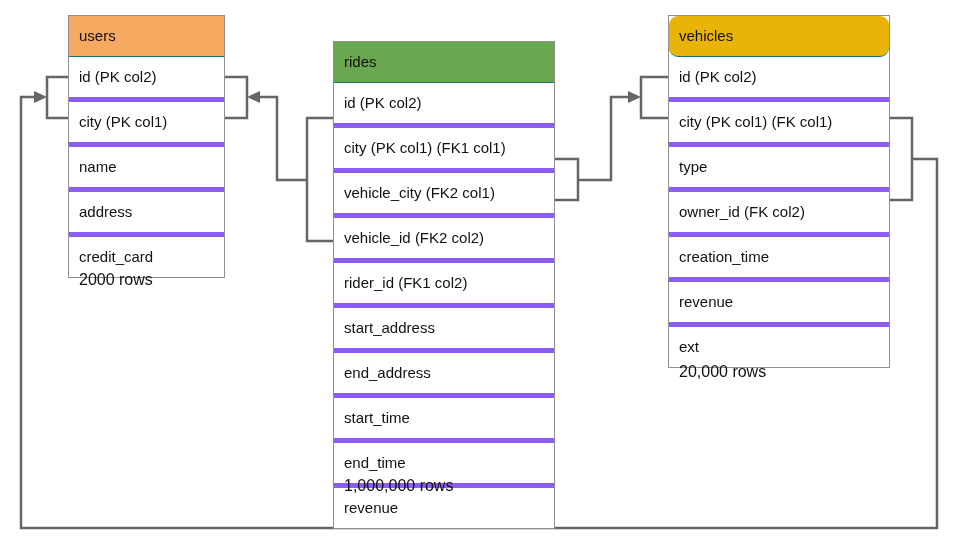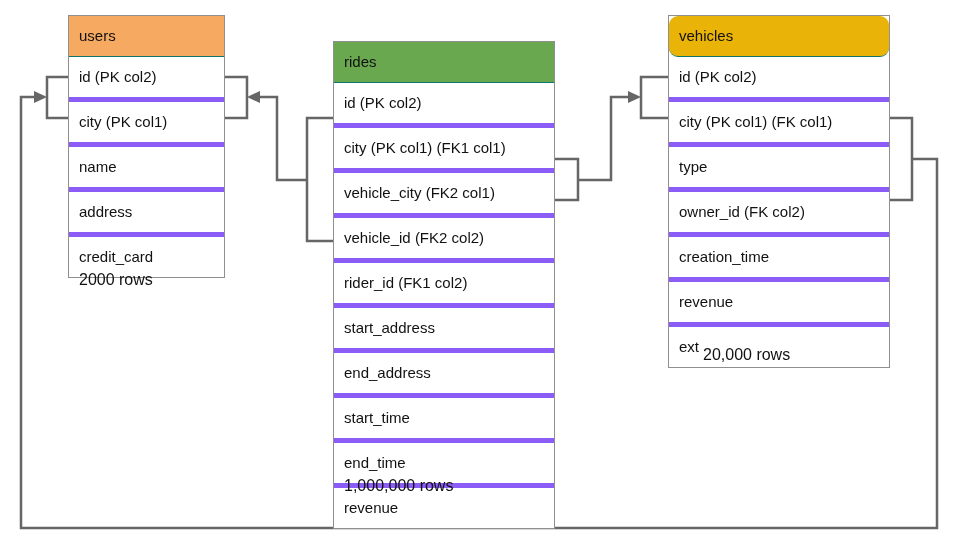--- a/index.html
+++ b/index.html
@@ -62,21 +62,21 @@
     font-size: 16px;
     color: #111111;
     white-space: nowrap;
   }
   
   #table-users    { left: 68px;  top: 15px; width: 155px; }
   #table-rides    { left: 333px; top: 15px; width: 220px; margin-top: 26px; }
   #table-vehicles { left: 668px; top: 15px; width: 220px; }
   #rowcount-users    { left: 79px;  top: 271px; }
   #rowcount-rides    { left: 344px; top: 477px; }
-  #rowcount-vehicles { left: 679px; top: 346px; margin-left: 24px; }
+  #rowcount-vehicles { left: 679px; top: 363px; }
 </style>
 </head>
 <body>
 
 <div class="canvas">
 
   <svg class="rels" viewBox="0 0 960 540" xmlns="http://www.w3.org/2000/svg" style="color: rgb(102, 102, 102);">
 
     <g>
       <path d="M223 77 H247 V118 H223"></path>

